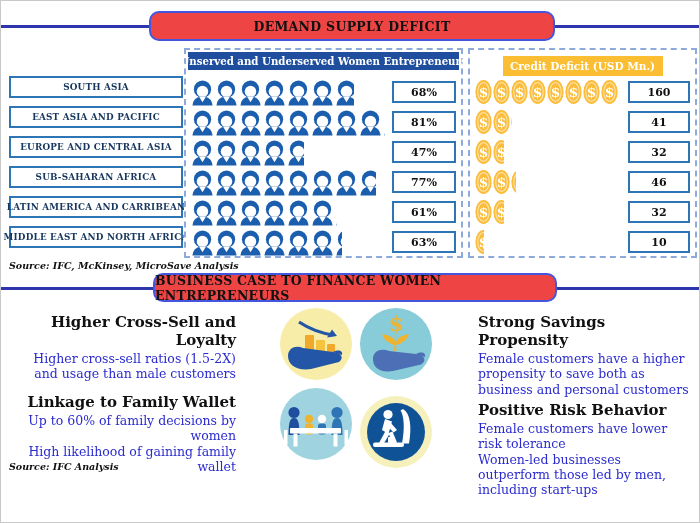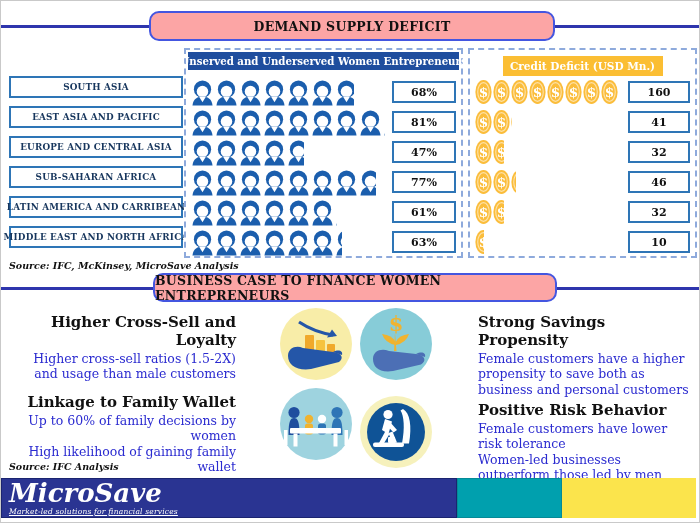--- a/index.html
+++ b/index.html
@@ -6,21 +6,21 @@
   html,body { background:#e8e8e8; }
   body { font-family:"DejaVu Serif","Liberation Serif",serif; }
   #page {
     position:relative; width:700px; height:523px; background:#ffffff;
     border:1px solid #c9c9c9; overflow:hidden; margin:0 auto;
   }
   .hline { position:absolute; left:0; width:700px; height:3px; background:#2E35AD; z-index:1; }
   #hline1 { top:24px; }
   #hline2 { top:286px; }
   .banner {
-    position:absolute; z-index:2; background:#fca5a5; border:2px solid #4456E0; border-radius:10px;
+    position:absolute; z-index:2; background:#ef4444; border:2px solid #4456E0; border-radius:10px;
     display:flex; align-items:center; justify-content:center;
     font-weight:bold; font-size:12.5px; color:#111; letter-spacing:.3px;
   }
   #banner1 { left:148px; top:10px; width:406px; height:30px; }
   #banner2 { left:152px; top:272px; width:404px; height:29px; }
 
   
   #region-col { position:absolute; left:8px; top:75px; width:174px; }
   .region-box {
     height:22px; margin-bottom:8px; border:2px solid #2E75B6; background:#fff;
@@ -606,22 +606,13 @@
     </div>
     <div class="txt">
       <h3>Positive Risk Behavior</h3>
       <p>Female customers have lower risk tolerance
 Women-led businesses outperform those led by men, including start-ups</p>
     </div>
   </div>
 
   <div class="source-note" id="source2">Source: IFC Analysis</div>
 
-  <div id="footer">
-    <div class="band" id="band-blue"></div>
-    <div class="band" id="band-teal"></div>
-    <div class="band" id="band-yellow"></div>
-    <div id="logo">
-      <div id="logo-name">MicroSave</div>
-      <div id="logo-tagline">Market-led solutions for financial services</div>
-    </div>
-  </div>
 </div>
 
 </body></html>

